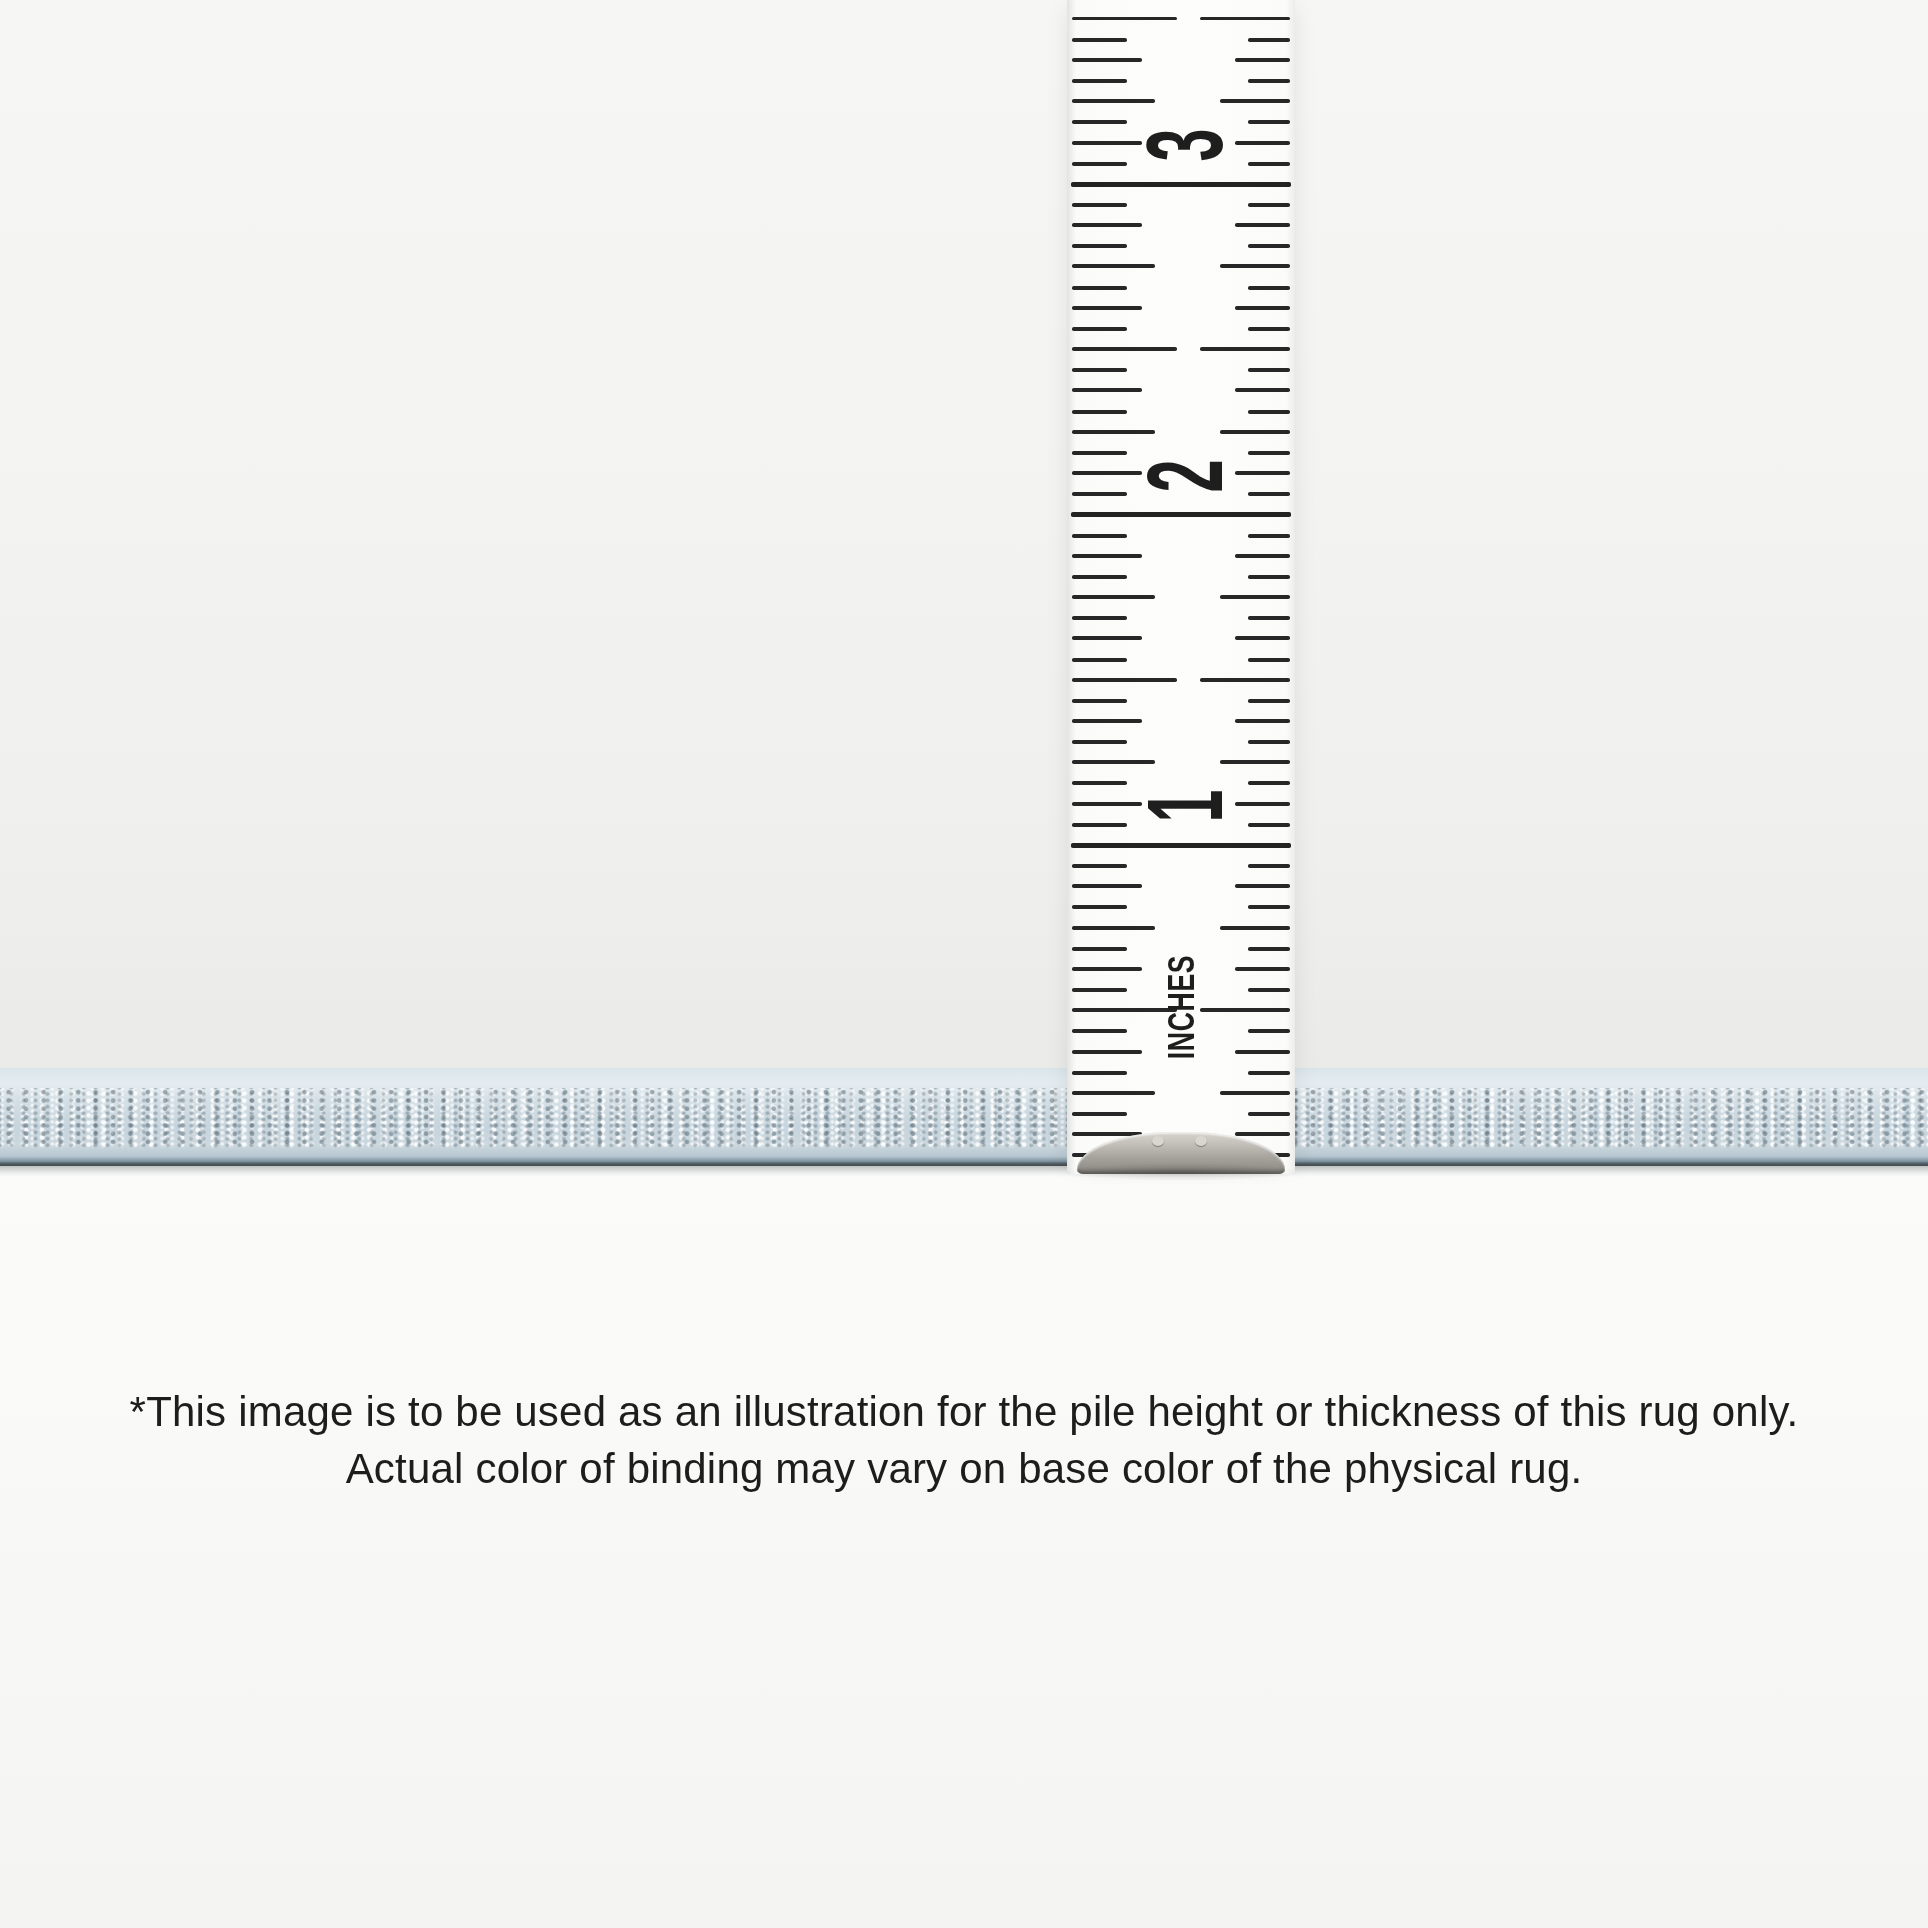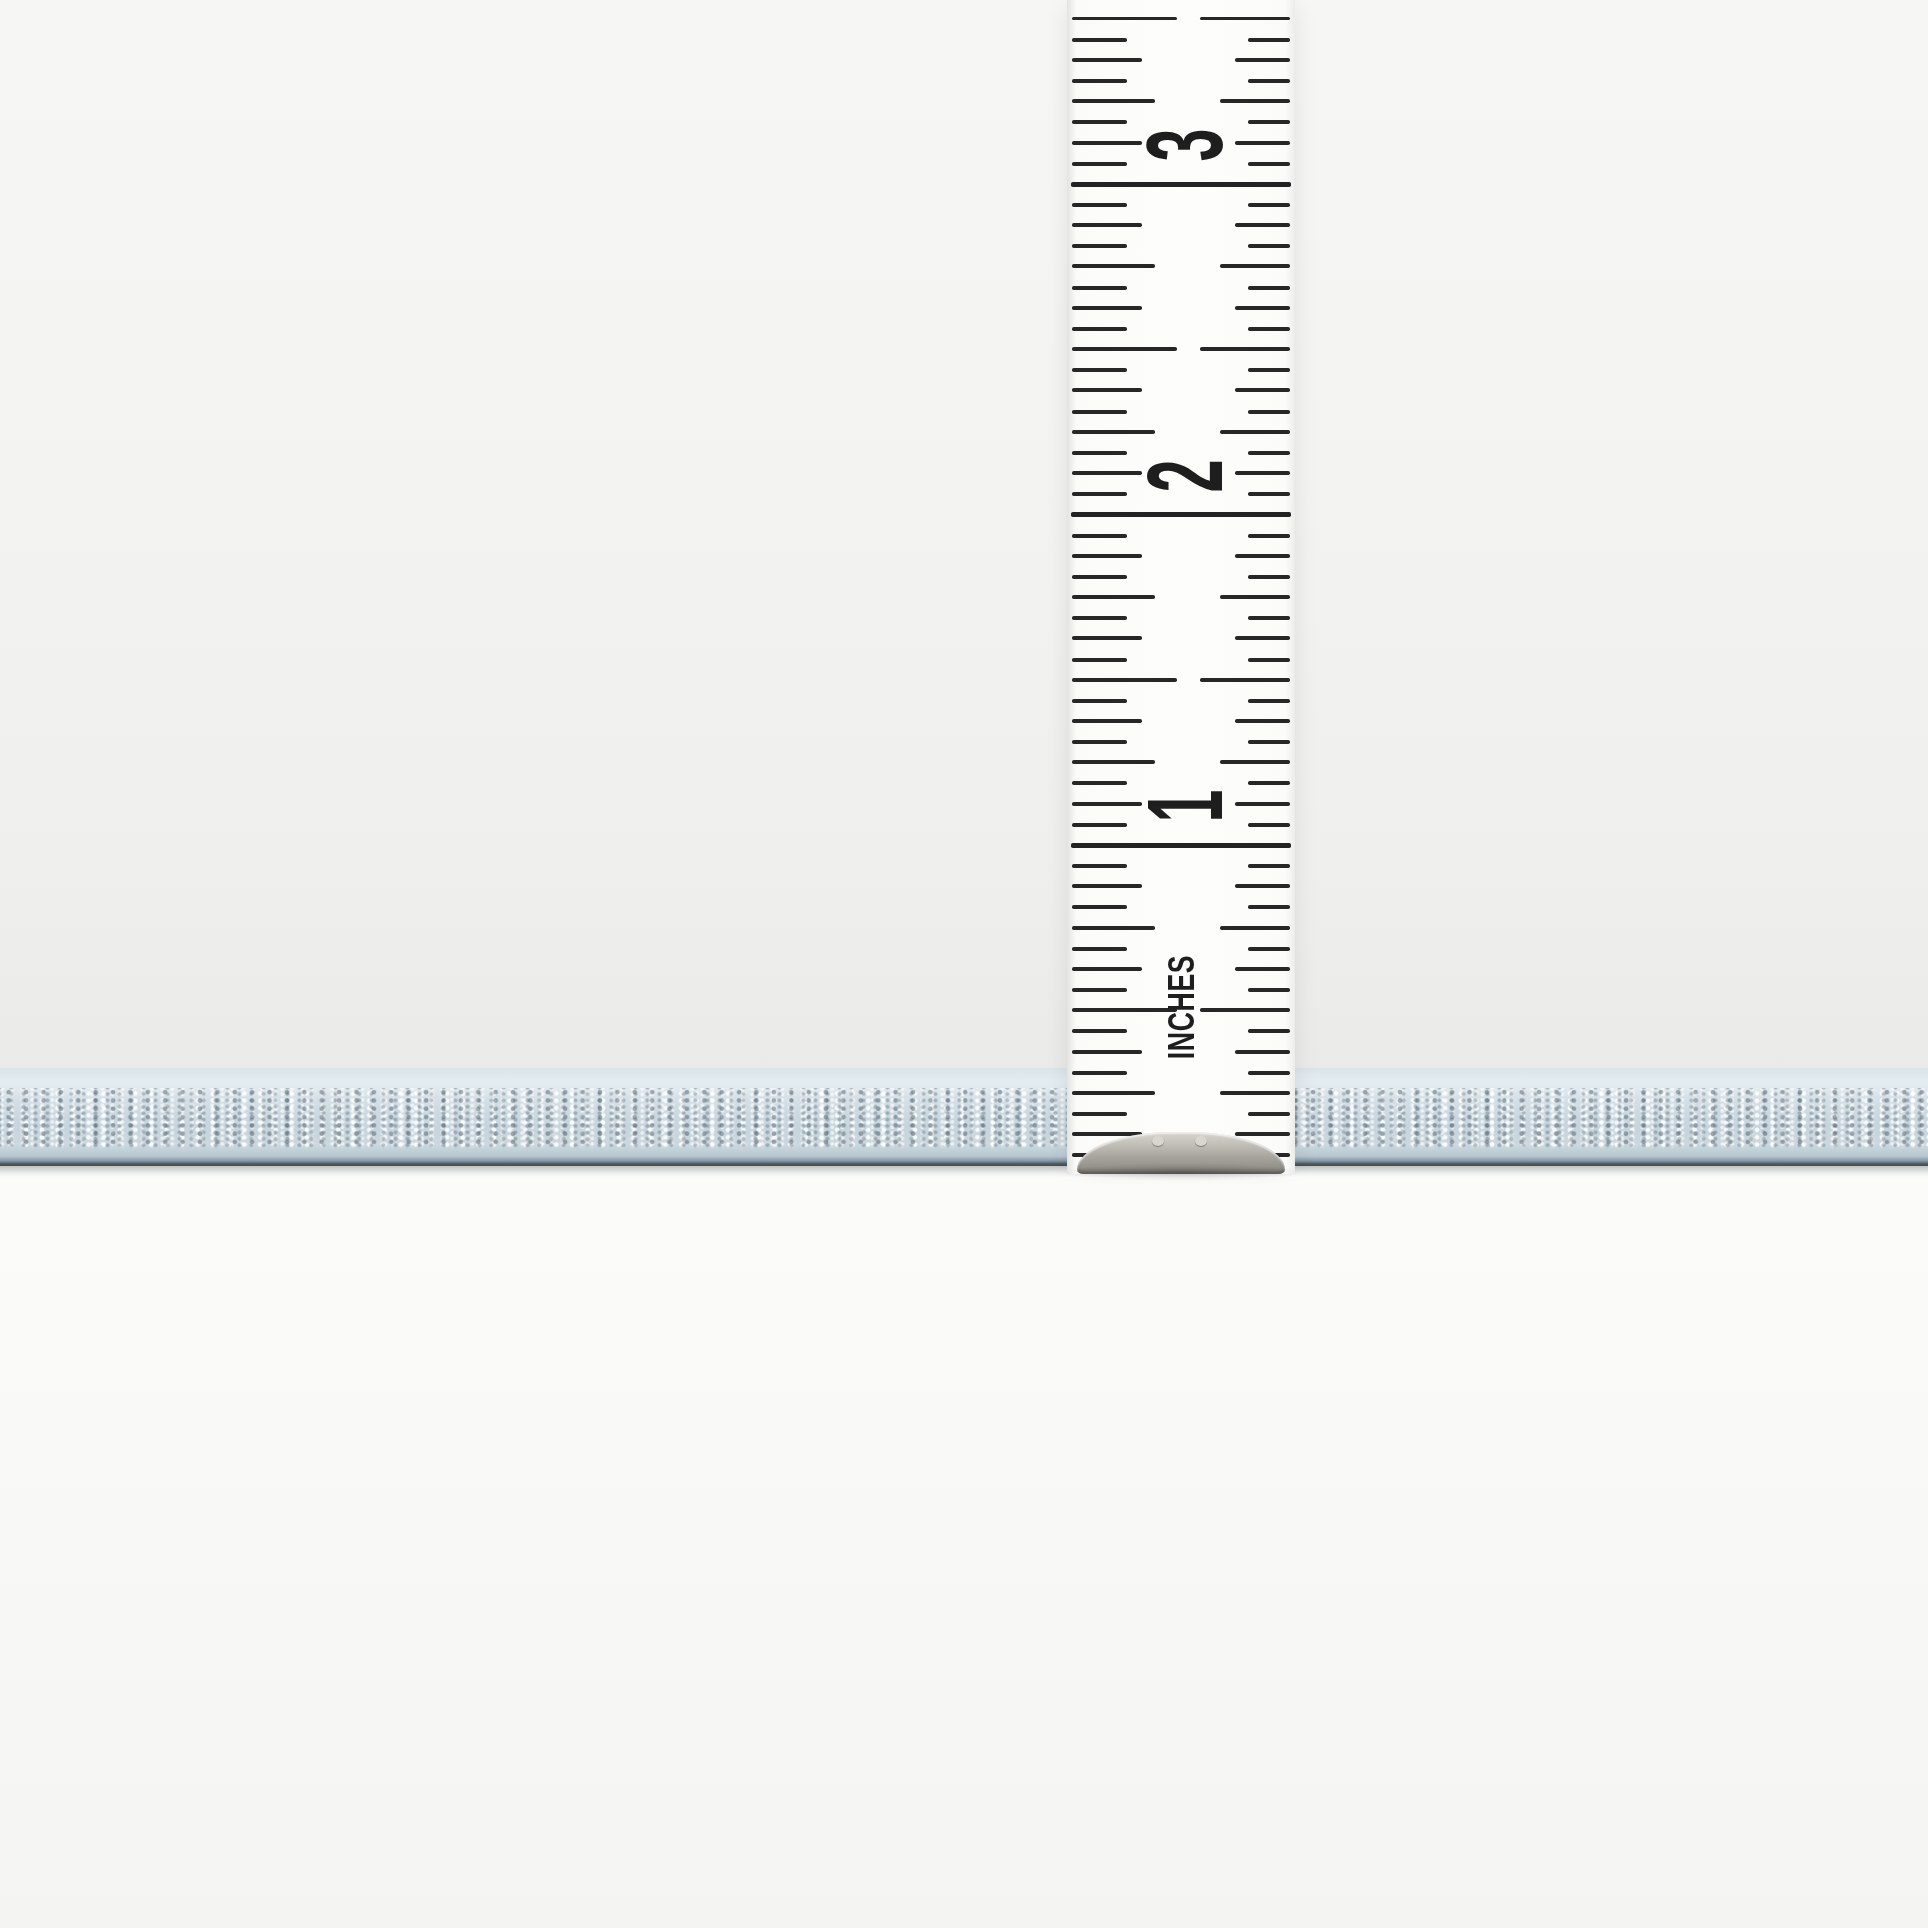--- a/index.html
+++ b/index.html
@@ -221,15 +221,19 @@
         <div class="ruler-digit" style="left: 118px; top: 145px;">3</div>
       </div>
     <div class="ruler-unit" style="left:114px;top:1007px">INCHES</div>
     <div class="ruler-tip">
       <div class="rivet r1"></div>
       <div class="rivet r2"></div>
     </div>
   </div>
   <div class="tip-floor-shadow"></div>
 
+  <div class="caption">
+    <div>*This image is to be used as an illustration for the pile height or thickness of this rug only.</div>
+    <div>Actual color of binding may vary on base color of the physical rug.</div>
+  </div>
 
 </div>
 
 
 </body></html>

